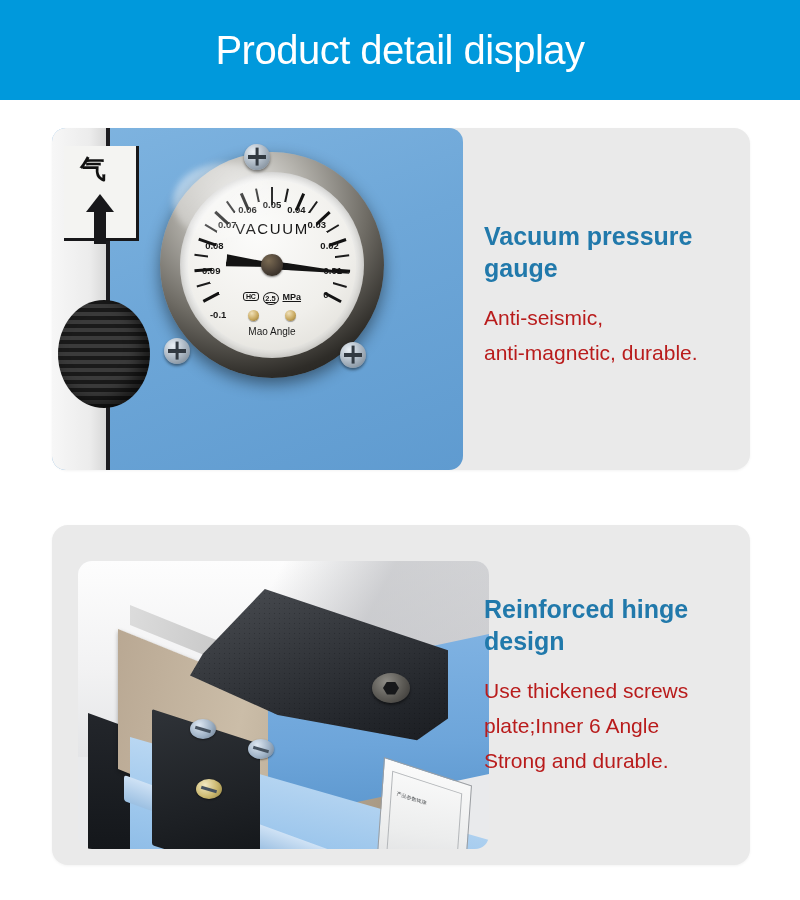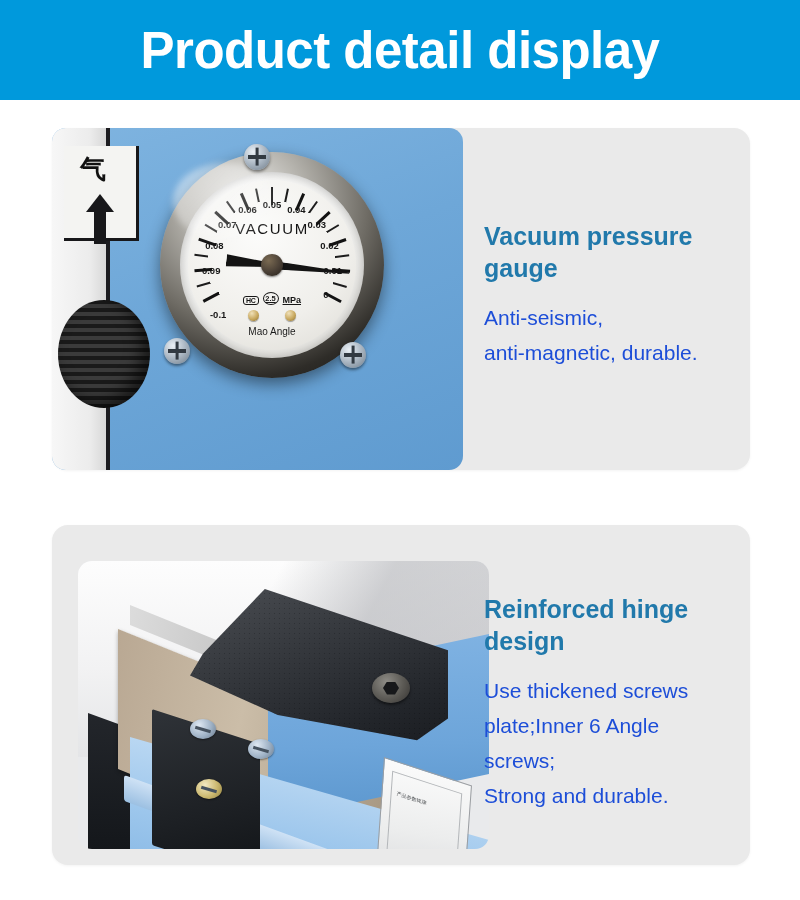--- a/index.html
+++ b/index.html
@@ -21,22 +21,22 @@
     left: 0; top: 0;
     width: 800px;
     height: 100px;
     background: #0099dc;
     display: flex;
     align-items: center;
     justify-content: center;
   }
   .banner-title {
     color: #ffffff;
-    font-size: 51px;
-    font-weight: 700;
+    font-size: 40px;
+    font-weight: 400;
     letter-spacing: -0.5px;
     line-height: 1;
     white-space: nowrap;
   }
 
   
   .card {
     position: absolute;
     left: 52px;
     width: 698px;
@@ -65,21 +65,21 @@
   #text-2 { top: 68px; }
 
   .card-title {
     color: #2179ab;
     font-size: 25px;
     font-weight: bold;
     line-height: 32px;
     margin: 0 0 16px 0;
   }
   .card-body {
-    color: #1d4ed8;
+    color: #b91c1c;
     font-size: 21px;
     font-weight: 400;
     line-height: 35px;
     margin: 0;
   }
   .card-body span { display: block; }
 
   
   .p1-bg {
     position: absolute; inset: 0;
@@ -205,21 +205,21 @@
     font-size: 15px;
     letter-spacing: 1.6px;
     color: #141414;
     font-weight: 500;
   }
   .p1-mpa {
     position: absolute;
     left: 50%; top: 112px;
     transform: translateX(-50%);
     display: flex;
-    align-items: flex-end;
+    align-items: flex-start;
     gap: 4px;
     font-size: 9px;
     color: #161616;
     font-weight: 600;
     text-decoration: underline;
   }
   .p1-mpa .hc {
     border: 1.2px solid #161616;
     border-radius: 3px;
     padding: 0 2px;
@@ -583,17 +583,16 @@
       <div class="p2-label-inner"></div>
       <div class="p2-label-txt">产品参数铭牌</div>
     </div>
   </div>
 
   <div class="card-text" id="text-2">
     <div class="card-title">Reinforced hinge design</div>
     <div class="card-body">
       <span>Use thickened screws</span>
       <span>plate;Inner 6 Angle</span>
-      <span>screws;</span>
       <span>Strong and durable.</span>
     </div>
   </div>
 </div>
 
 </body></html>

